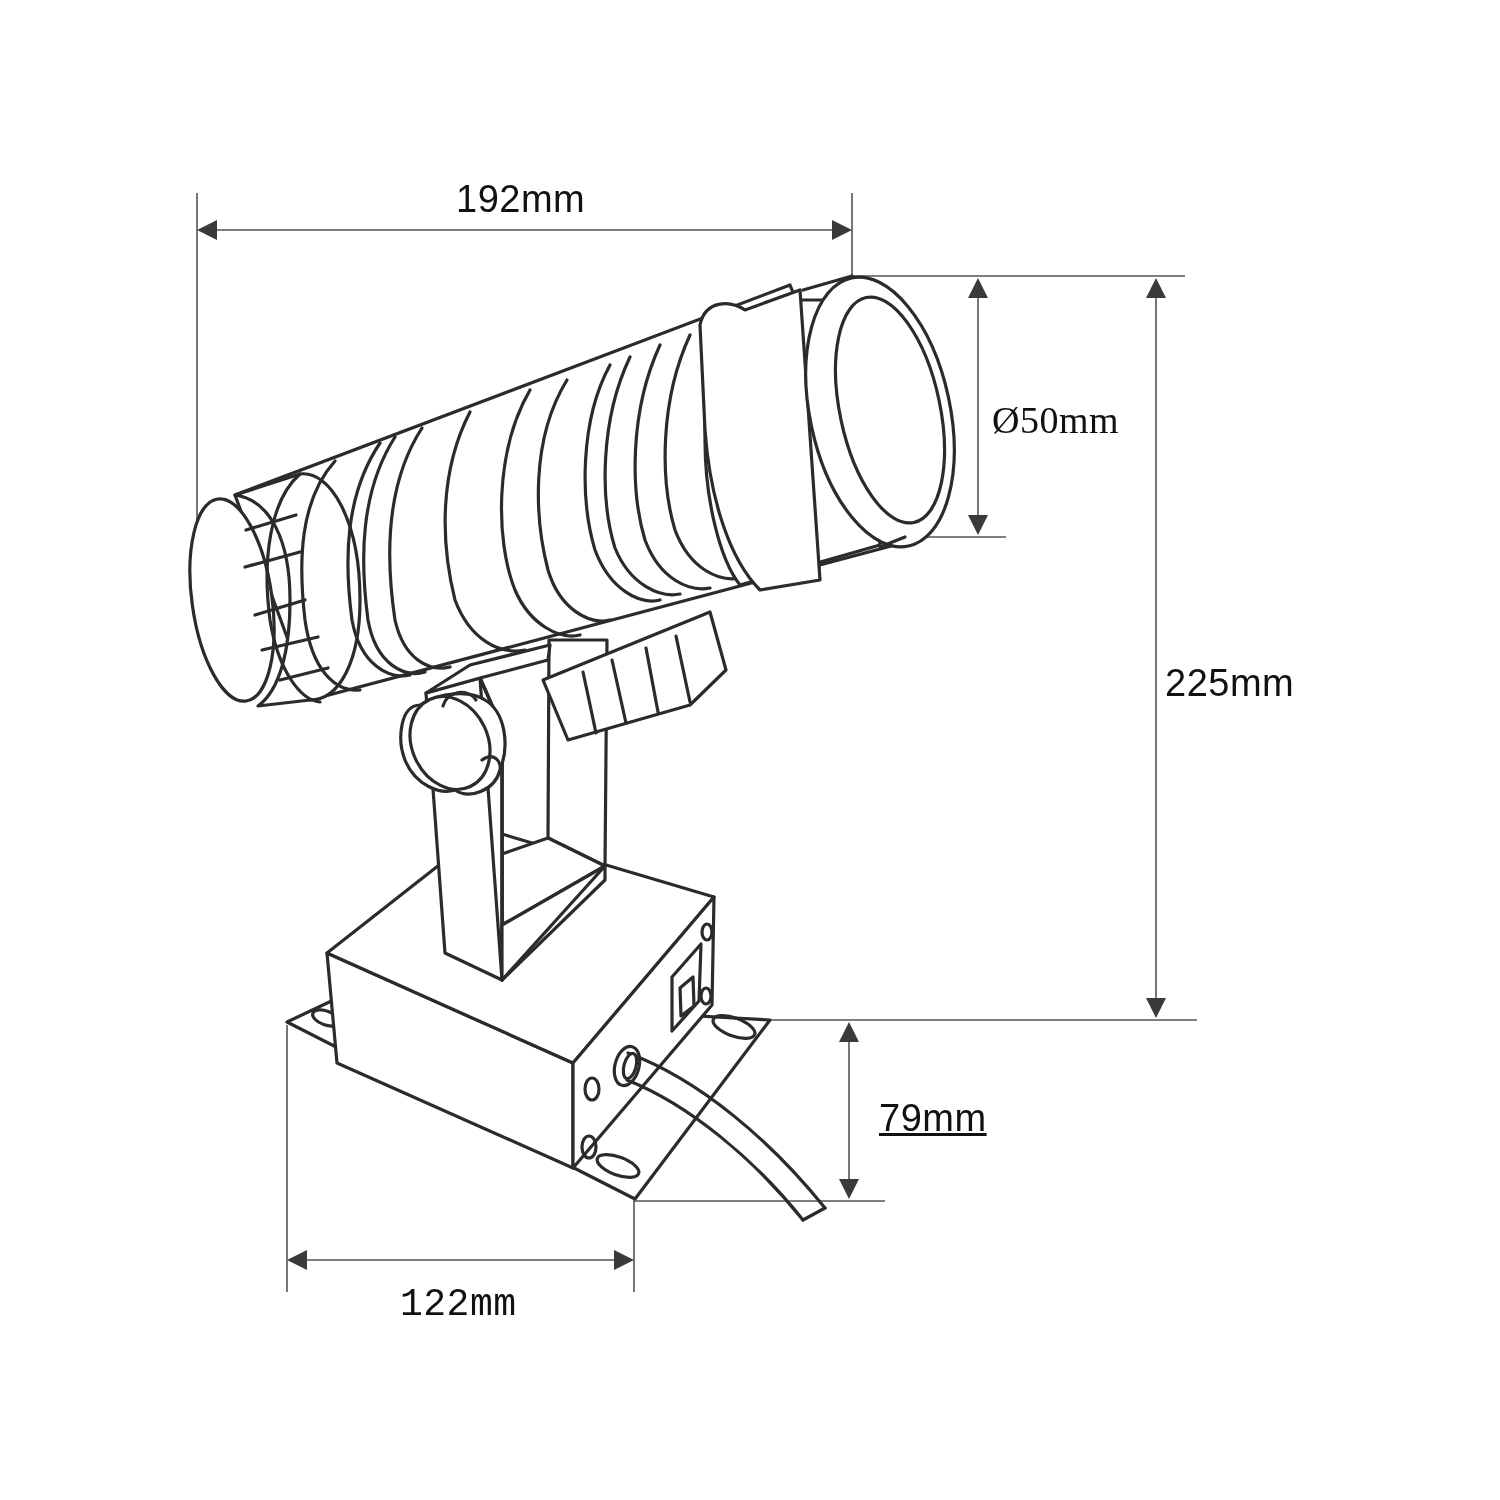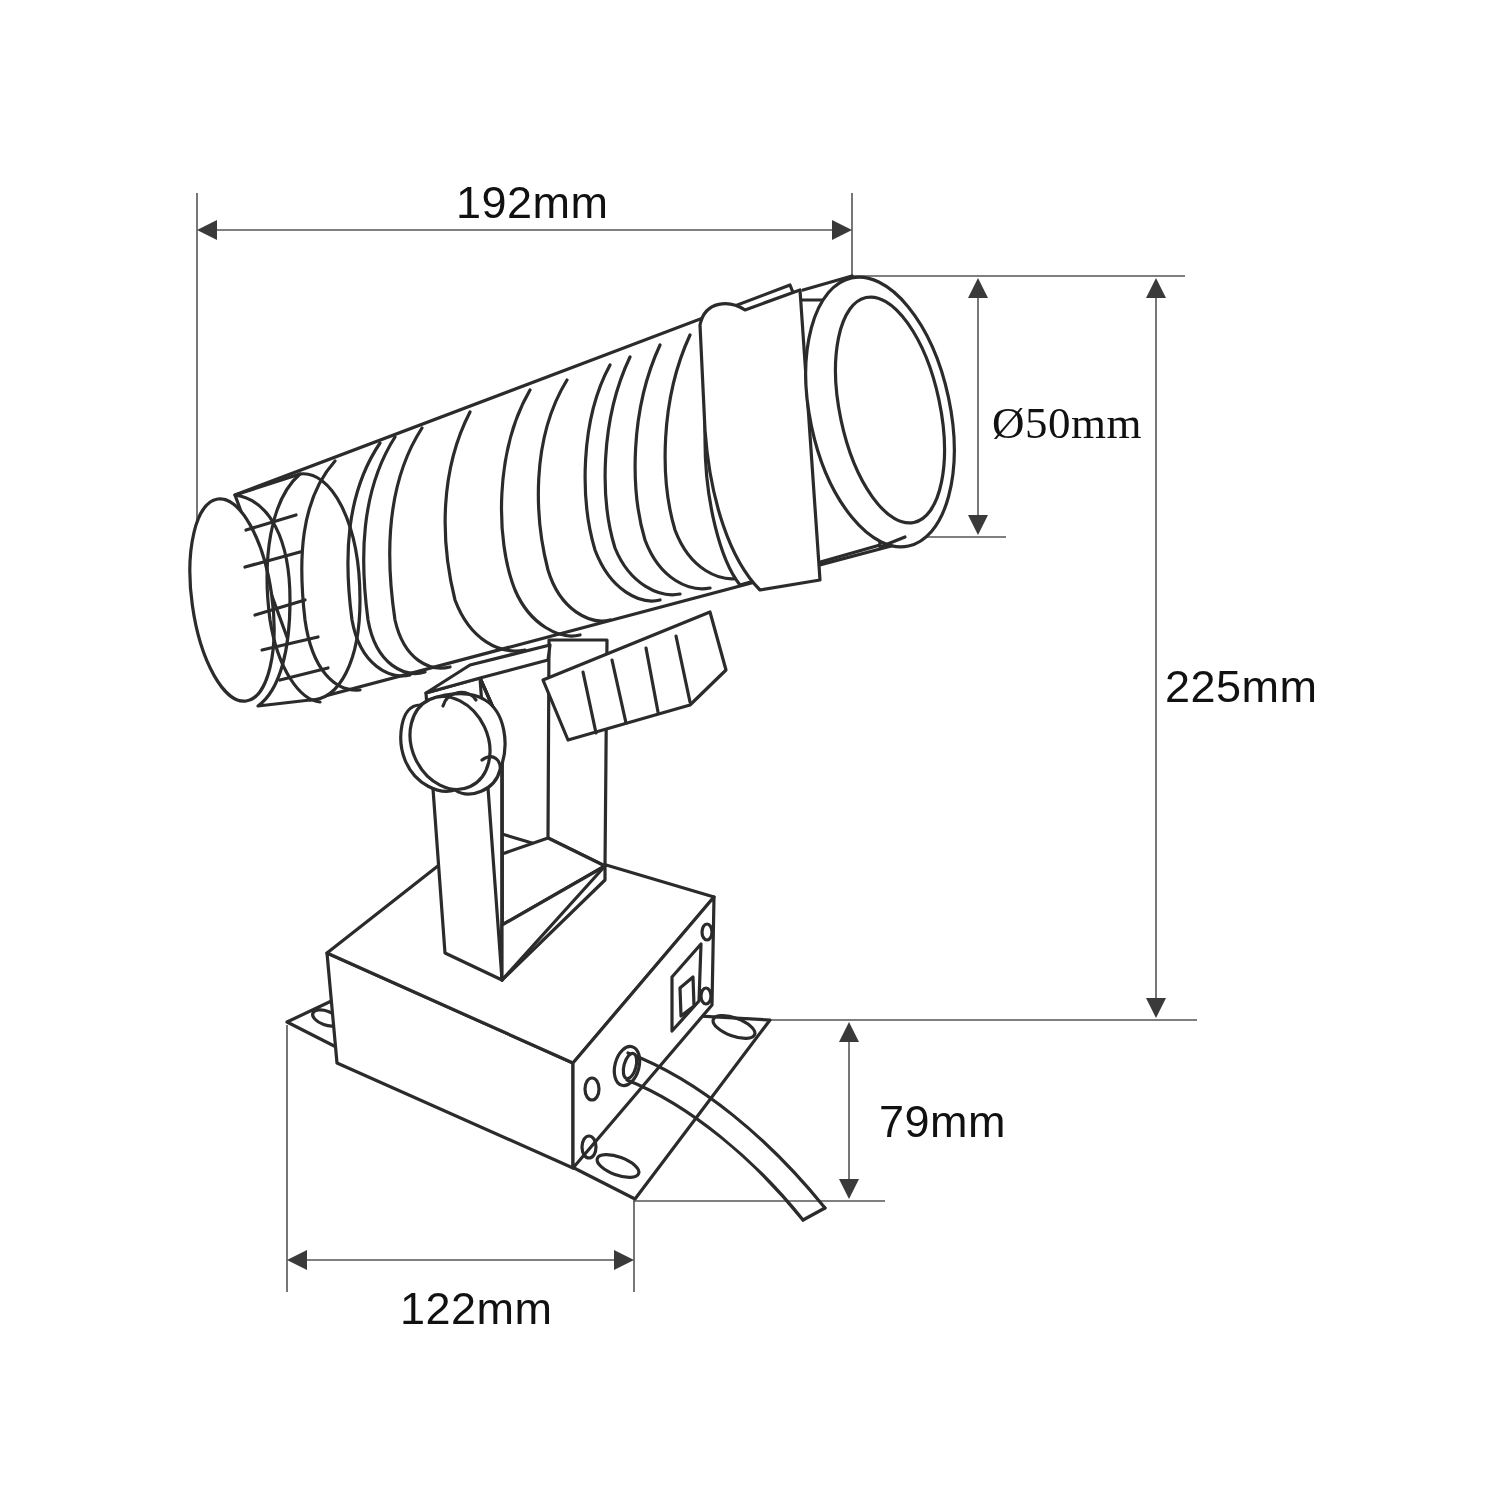--- a/index.html
+++ b/index.html
@@ -2,21 +2,21 @@
 <html><head>
 <meta charset="utf-8">
 <style>
   html, body { margin: 0; padding: 0; background: #ffffff; }
   body { width: 1500px; height: 1500px; overflow: hidden; position: relative; font-family: "Liberation Sans", "DejaVu Sans", sans-serif; }
   #canvas { position: absolute; left: 0; top: 0; width: 1500px; height: 1500px; }
   .ol { fill: #ffffff; stroke: #2b2b2b; stroke-width: 3.2; stroke-linejoin: round; stroke-linecap: round; }
   .ln { fill: none; stroke: #2b2b2b; stroke-width: 3.2; stroke-linejoin: round; stroke-linecap: round; }
   .dim { fill: none; stroke: #555555; stroke-width: 1.6; }
   .arrow { fill: #3a3a3a; stroke: none; }
-  .label { position: absolute; font-size: 45px; color: #111111; line-height: 1; white-space: nowrap; letter-spacing: 0.5px; }
+  .label { position: absolute; font-size: 38px; color: #111111; line-height: 1; white-space: nowrap; letter-spacing: 0.5px; }
 </style>
 </head>
 <body>
 
 <svg id="canvas" viewBox="0 0 1500 1500" xmlns="http://www.w3.org/2000/svg">
 
   <g>
     <line class="dim" x1="197" y1="193" x2="197" y2="600"></line>
     <line class="dim" x1="852" y1="193" x2="852" y2="275"></line>
     <line class="dim" x1="210" y1="230" x2="840" y2="230"></line>
@@ -149,14 +149,14 @@
     <line class="ln" x1="803" y1="290" x2="852" y2="276"></line>
     <line class="ln" x1="880" y1="547" x2="905" y2="537"></line>
 
     <ellipse class="ol" cx="890" cy="410" rx="50" ry="115" transform="rotate(-12 890 410)"></ellipse>
   </g>
 </svg>
 
 <div class="label" style="left:456px; top:180px;">192mm</div>
 <div class="label" style="left:992px; top:401px;font-family:Liberation Serif, serif;">Ø50mm</div>
 <div class="label" style="left:1165px; top:664px;">225mm</div>
-<div class="label" style="left:879px; top:1099px;">79mm</div>
-<div class="label" style="left:400px; top:1286px;">122mm</div>
+<div class="label" style="left:879px; top:1099px;text-decoration:underline;">79mm</div>
+<div class="label" style="left:400px; top:1286px;font-family:Liberation Mono, monospace;">122mm</div>
 
 </body></html>

